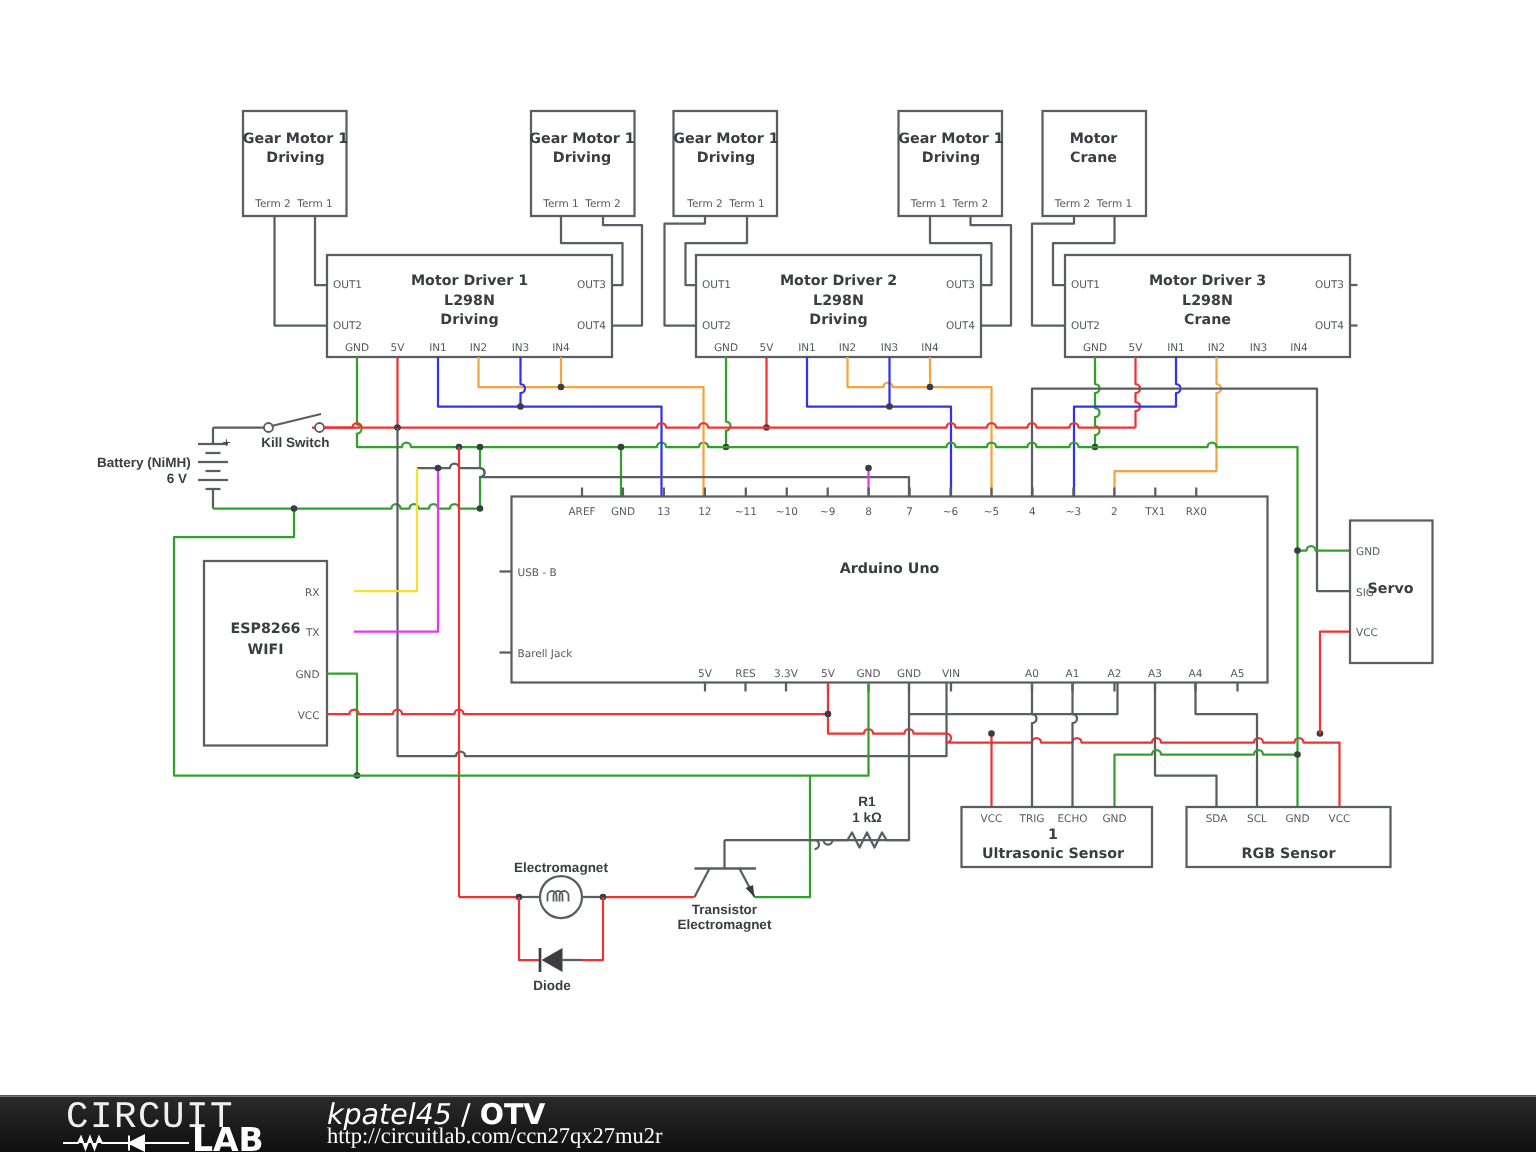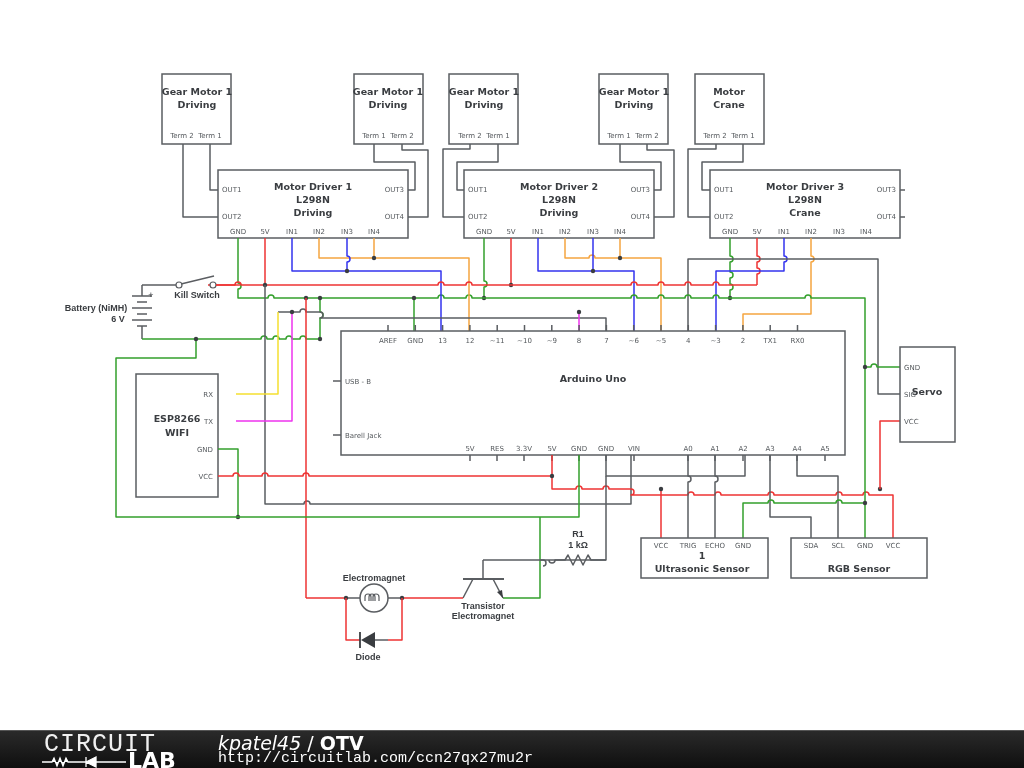--- a/index.html
+++ b/index.html
@@ -20,21 +20,21 @@
   .ye { stroke:#f5e030; }
   .mg { stroke:#ee33ee; }
   .dot { fill:#3a3d41; }
   #footer { position:absolute; left:0; top:730px; width:1024px; height:38px; background:linear-gradient(#2a2a2a,#0e0e0e); border-top:1px solid #555; }
   #logo-circuit { position:absolute; left:44px; top:0px; font-family:Liberation Mono, monospace; font-size:25px; color:#f0f0f0; font-weight:normal; letter-spacing:1px; line-height:28px; }
   #logo-lab { position:absolute; left:128px; top:21px; font-family:"DejaVu Sans", sans-serif; font-weight:bold; font-size:22px; color:#ffffff; line-height:17px; }
   #logo-symbol { position:absolute; left:42px; top:24px; }
   #footer-author { position:absolute; left:218px; top:1px; font-family:"DejaVu Sans", sans-serif; font-size:19px; color:#ffffff; }
   #footer-author .author { font-style:italic; }
   #footer-author .proj { font-weight:bold; }
-  #footer-url { position:absolute; left:218px; top:19px; font-family:Liberation Mono, monospace; font-size:15px; color:#ffffff; }
+  #footer-url { position:absolute; left:218px; top:19px; font-family:Liberation Serif, serif; font-size:15px; color:#ffffff; }
 </style>
 </head>
 <body>
 
 <svg id="schematic" viewBox="0 0 1024 730" xmlns="http://www.w3.org/2000/svg">
 
   <g>
     <rect class="box" x="162" y="74" width="69" height="70"></rect>
     <text class="title" x="197" y="95">Gear Motor 1</text>
     <text class="title" x="197" y="108">Driving</text>

